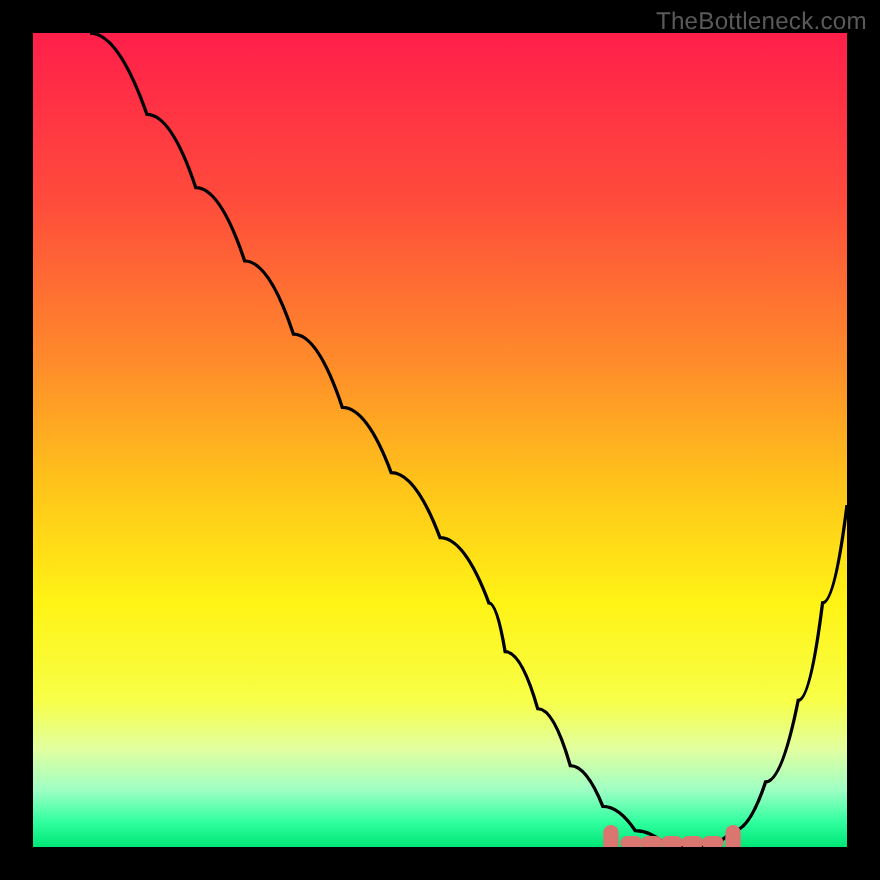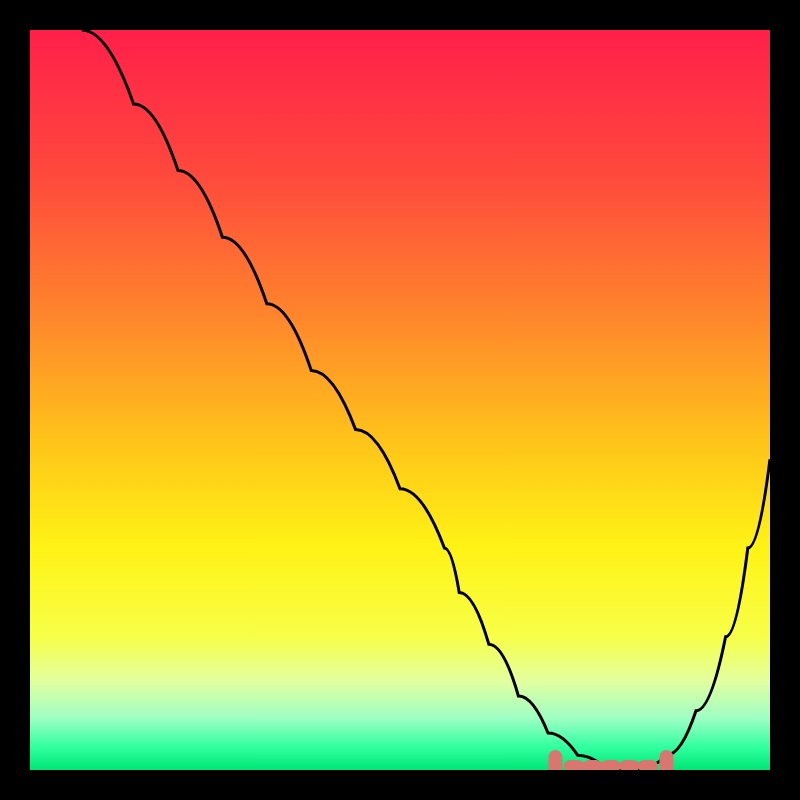--- a/index.html
+++ b/index.html
@@ -33,20 +33,21 @@
     top: 30px;
     width: 740px;
     height: 740px;
   }
   svg { display: block; }
 </style>
 </head>
 <body>
 
 <div class="wrap">
+  <div class="watermark">TheBottleneck.com</div>
   <div class="plot">
     <svg id="chart-svg" width="740" height="740" viewBox="0 0 740 740">
       <defs>
         <linearGradient id="bg-grad" x1="0" y1="0" x2="0" y2="1">
             <stop offset="0%" stop-color="#ff1f4a"></stop>
             <stop offset="20%" stop-color="#ff4a3c"></stop>
             <stop offset="40%" stop-color="#ff8a2b"></stop>
             <stop offset="55.00000000000001%" stop-color="#ffc21a"></stop>
             <stop offset="70%" stop-color="#fff315"></stop>
             <stop offset="82%" stop-color="#f7ff48"></stop>

